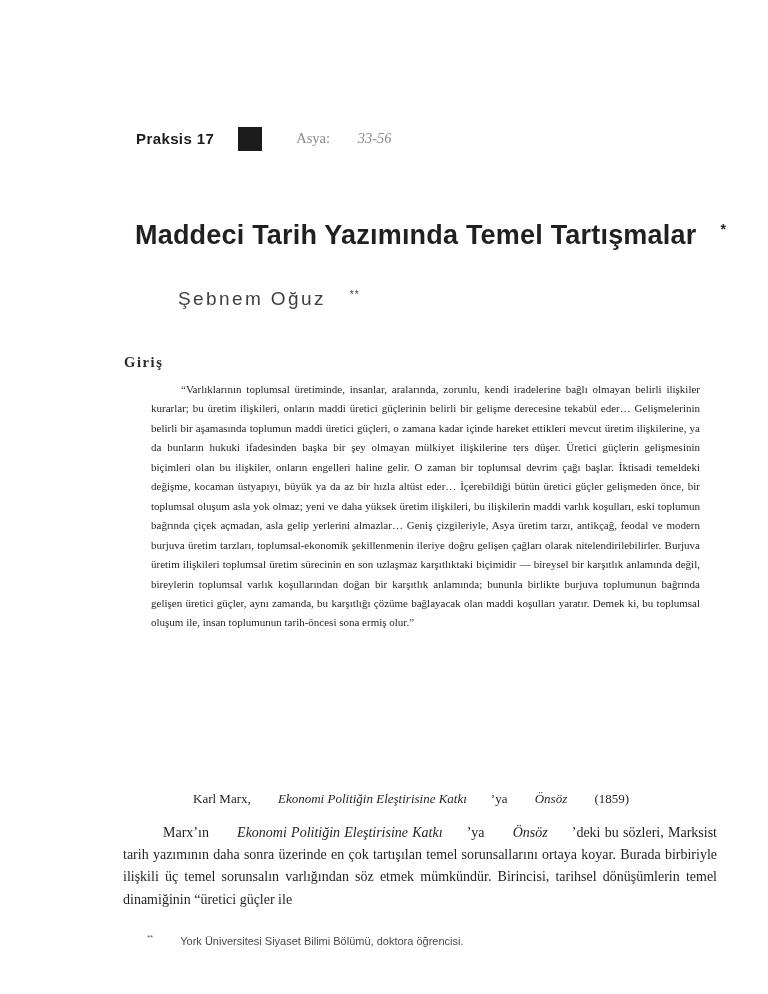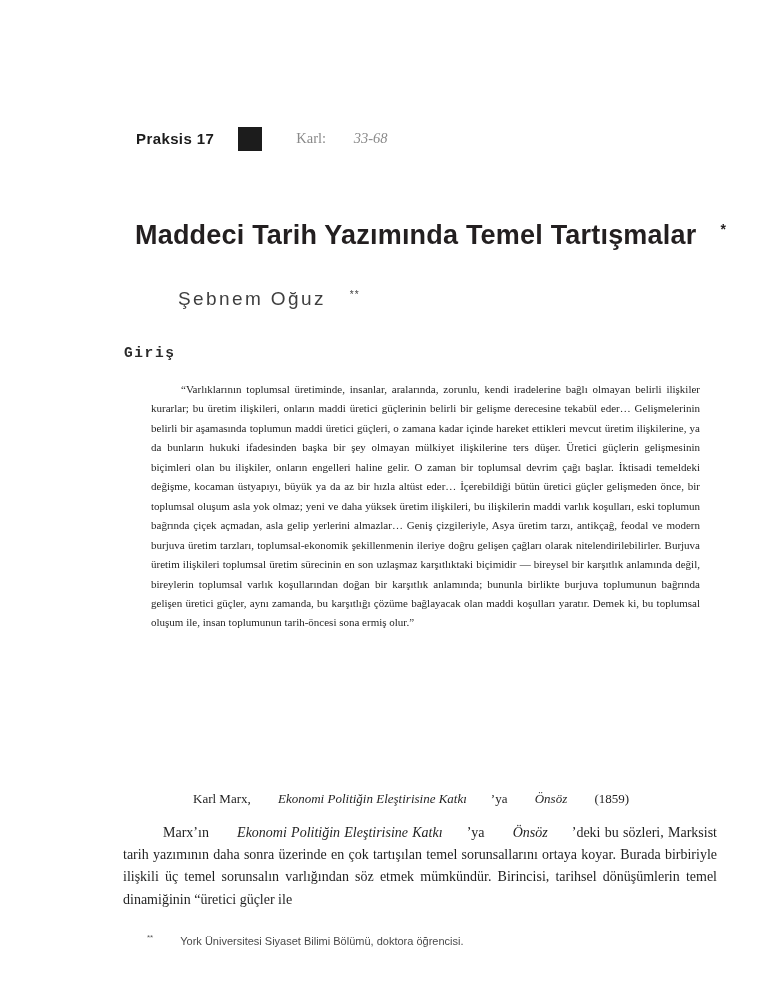--- a/index.html
+++ b/index.html
@@ -40,22 +40,22 @@
   .article-title sup { font-size:14px; vertical-align:super; line-height:0; }
   
   .author-line {
     position:absolute; left:88px; top:252px;
     font-family:"Liberation Sans", sans-serif;
     font-size:19px; font-weight:400; letter-spacing:2.4px; color:#3f3f3f;margin-left:42px;
   }
   .author-line sup { font-size:10px; letter-spacing:1px; vertical-align:super; line-height:0; }
   
   .section-heading {
-    position:absolute; left:88px; top:309px;
-    font-family:Liberation Mono, monospace;
+    position:absolute; left:88px; top:318px;
+    font-family:Liberation Serif, serif;
     font-weight:700; font-size:14.5px; letter-spacing:1.6px; color:#2a2a2a;
   }
   
   .block-quote {
     position:absolute; left:115px; top:344px; width:573px;
     font-size:11px; line-height:19.45px;
     text-align:justify; text-indent:30px;
     color:#1f1f1f;
   }
   
@@ -84,21 +84,21 @@
   }
 </style>
 </head>
 <body>
 
 <div class="page">
 
   <div class="running-header">
     <span class="journal-name">Praksis 17</span>
     <span class="header-rule"></span>
-    <span class="page-info"><span>Karl: </span><em>33-68</em></span>
+    <span class="page-info"><span>Asya: </span><em>33-56</em></span>
   </div>
 
   <h1 class="article-title"><span>Maddeci Tarih Yazımında Temel Tartışmalar</span><sup>*</sup></h1>
 
   <div class="author-line"><span>Şebnem Oğuz</span><sup>**</sup></div>
 
   <h2 class="section-heading">Giriş</h2>
 
   <blockquote class="block-quote">“Varlıklarının toplumsal üretiminde, insanlar, aralarında, zorunlu, kendi iradelerine bağlı olmayan belirli ilişkiler kurarlar; bu üretim ilişkileri, onların maddi üretici güçlerinin belirli bir gelişme derecesine tekabül eder… Gelişmelerinin belirli bir aşamasında toplumun maddi üretici güçleri, o zamana kadar içinde hareket ettikleri mevcut üretim ilişkilerine, ya da bunların hukuki ifadesinden başka bir şey olmayan mülkiyet ilişkilerine ters düşer. Üretici güçlerin gelişmesinin biçimleri olan bu ilişkiler, onların engelleri haline gelir. O zaman bir toplumsal devrim çağı başlar. İktisadi temeldeki değişme, kocaman üstyapıyı, büyük ya da az bir hızla altüst eder… İçerebildiği bütün üretici güçler gelişmeden önce, bir toplumsal oluşum asla yok olmaz; yeni ve daha yüksek üretim ilişkileri, bu ilişkilerin maddi varlık koşulları, eski toplumun bağrında çiçek açmadan, asla gelip yerlerini almazlar… Geniş çizgileriyle, Asya üretim tarzı, antikçağ, feodal ve modern burjuva üretim tarzları, toplumsal-ekonomik şekillenmenin ileriye doğru gelişen çağları olarak nitelendirilebilirler. Burjuva üretim ilişkileri toplumsal üretim sürecinin en son uzlaşmaz karşıtlıktaki biçimidir — bireysel bir karşıtlık anlamında değil, bireylerin toplumsal varlık koşullarından doğan bir karşıtlık anlamında; bununla birlikte burjuva toplumunun bağrında gelişen üretici güçler, aynı zamanda, bu karşıtlığı çözüme bağlayacak olan maddi koşulları yaratır. Demek ki, bu toplumsal oluşum ile, insan toplumunun tarih-öncesi sona ermiş olur.”</blockquote>
 

